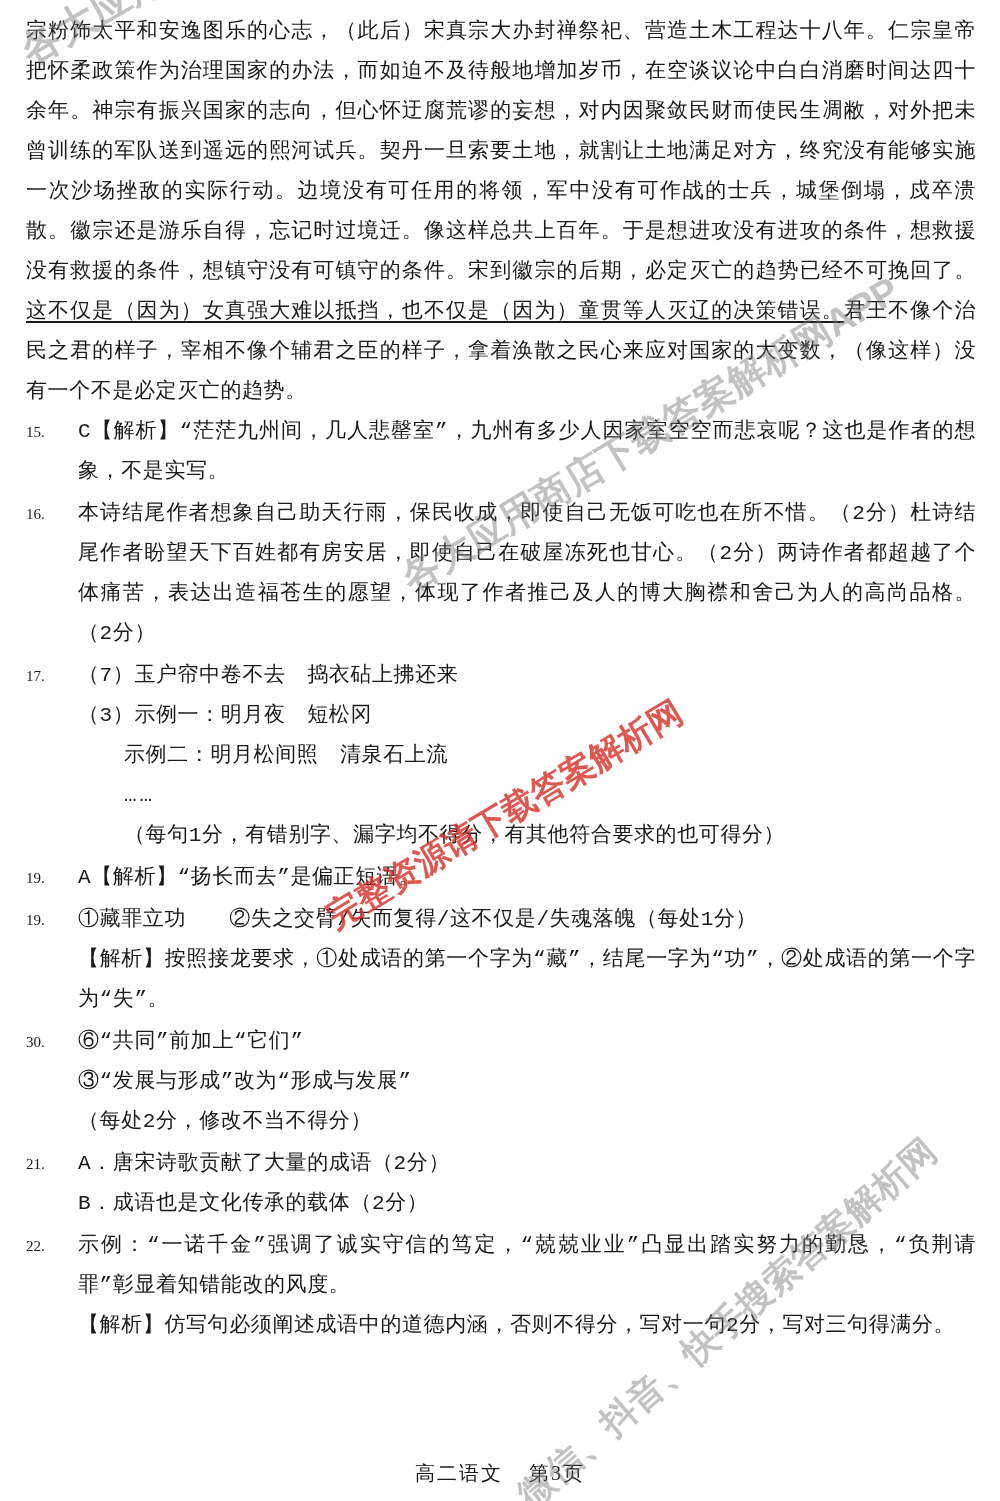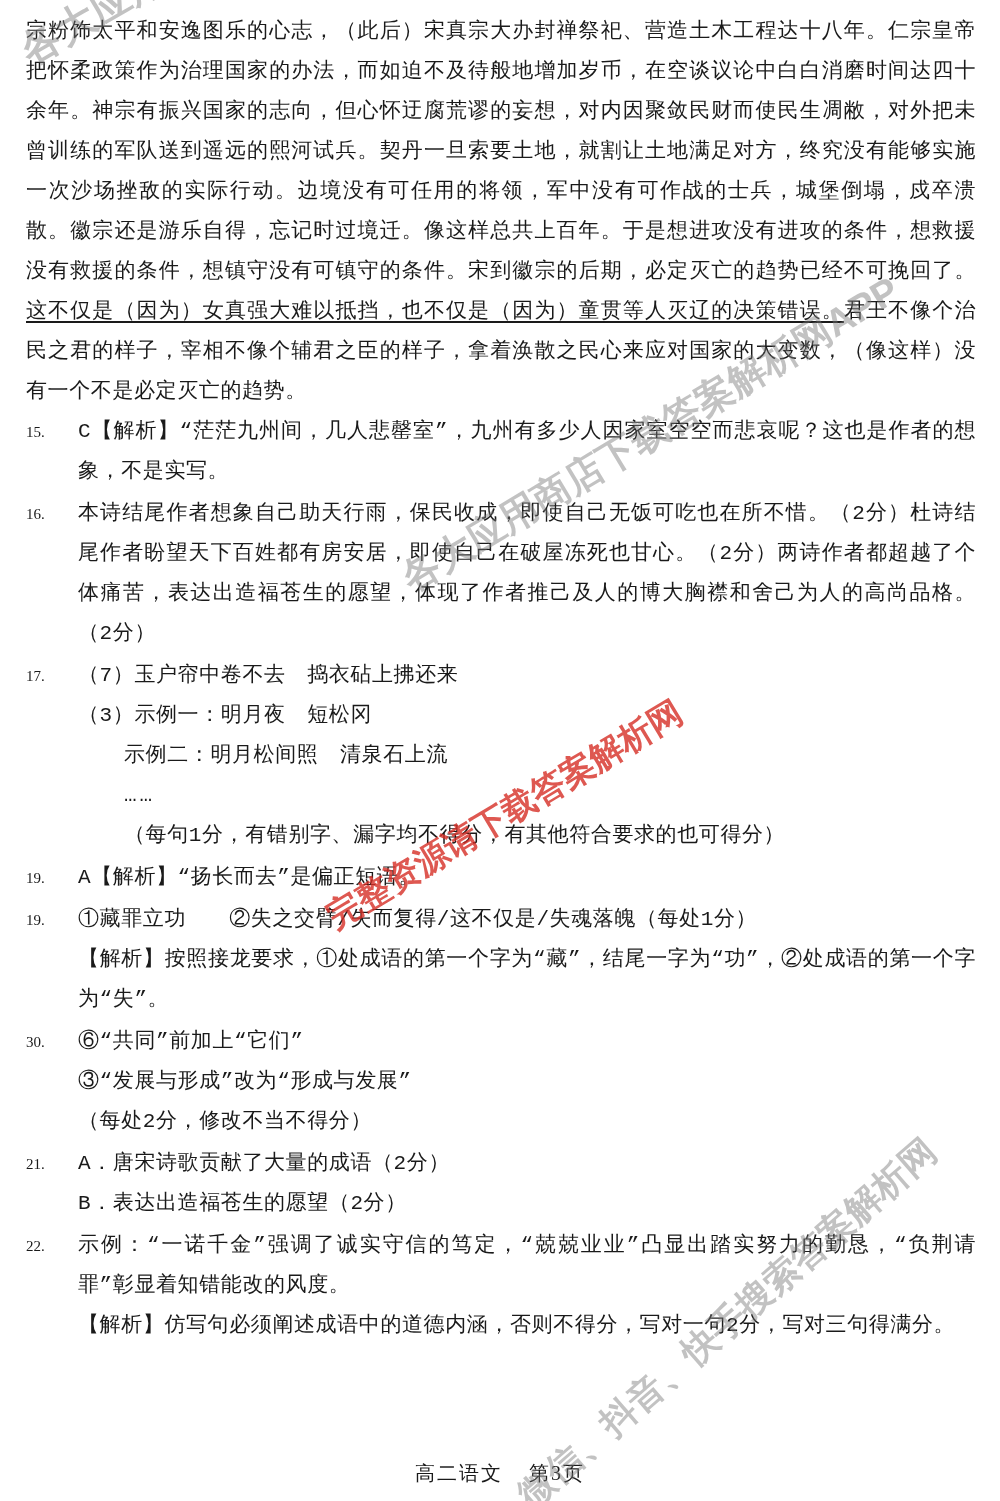--- a/index.html
+++ b/index.html
@@ -178,21 +178,21 @@
         <div class="sub">⑥“共同”前加上“它们”</div>
         <div class="sub">③“发展与形成”改为“形成与发展”</div>
         <div class="sub">（每处2分，修改不当不得分）</div>
       </div>
     </div>
 
     <div class="item">
       <div class="num">21.</div>
       <div class="body">
         <div class="sub">A．唐宋诗歌贡献了大量的成语（2分）</div>
-        <div class="sub">B．表达出造福苍生的愿望（2分）</div>
+        <div class="sub">B．成语也是文化传承的载体（2分）</div>
       </div>
     </div>
 
     <div class="item">
       <div class="num">22.</div>
       <div class="body">
         <div class="sub">示例：“一诺千金”强调了诚实守信的笃定，“兢兢业业”凸显出踏实努力的勤恳，“负荆请罪”彰显着知错能改的风度。</div>
         <div class="sub">【解析】仿写句必须阐述成语中的道德内涵，否则不得分，写对一句2分，写对三句得满分。</div>
       </div>
     </div>

